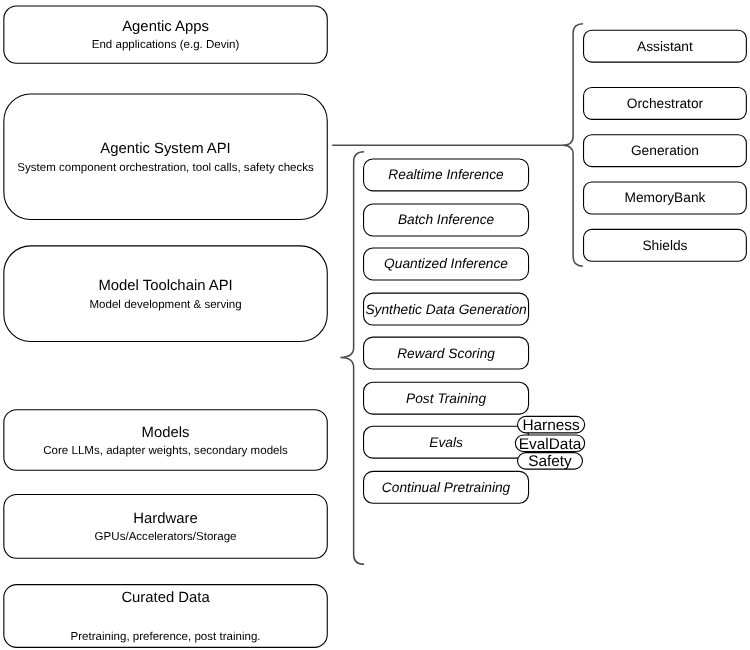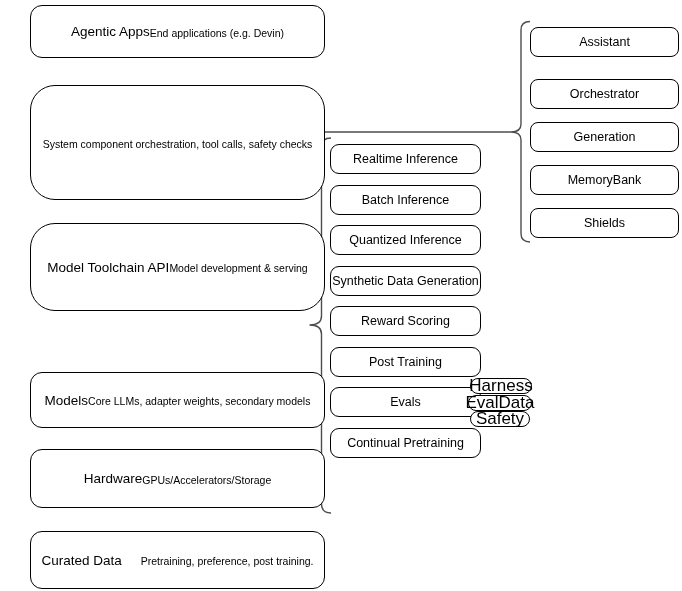--- a/index.html
+++ b/index.html
@@ -11,52 +11,51 @@
     color:#000;
     overflow:hidden;
   }
   svg.overlay{position:absolute;left:0;top:0;width:682px;height:591px;pointer-events:none;}
 
   
   .lbox{
     position:absolute;left:3px;width:295px;
     box-sizing:border-box;
     border:1.3px solid #000;background:#fff;
-    display:flex;flex-direction:row;justify-content:center;align-items:center;
+    display:flex;flex-direction:column;justify-content:center;align-items:center;
     text-align:center;
-    margin-left:27px;
   }
   .lbox .title{font-size:13.5px;line-height:17px;}
   .lbox .subtitle{font-size:10.5px;line-height:14px;margin-top:2px;}
 
   
   .mbox{
     position:absolute;left:330px;width:151px;height:30px;
     box-sizing:border-box;
     border:1.3px solid #000;border-radius:9px;background:#fff;
     display:flex;justify-content:center;align-items:center;
-    font-size:12.5px;text-align:left;
+    font-size:12.5px;text-align:left;font-style:italic;
   }
 
   
   .rbox{
     position:absolute;left:530px;width:149px;height:30px;
     box-sizing:border-box;
     border:1.3px solid #000;border-radius:8px;background:#fff;
     display:flex;justify-content:center;align-items:center;
     font-size:12.5px;text-align:center;
   }
 
   
   .tag{
     position:absolute;height:16px;
     box-sizing:border-box;
     border:1.2px solid #000;border-radius:8px;background:#fff;
     display:flex;justify-content:center;align-items:center;
-    font-size:17px;line-height:14px;
+    font-size:14px;line-height:14px;
     z-index:3;
   }
   .mbox,.rbox,.lbox{z-index:2;}
 </style>
 </head>
 <body>
 
 <div id="canvas">
 
   <svg class="overlay" viewBox="0 0 682 591">
@@ -64,20 +63,21 @@
     <path d="M530,21.5 Q521,21.5 521,30 V124 Q521,132 511,132 Q521,132 521,140 V233.5 Q521,242 530,242" fill="none" stroke="#4d4d4d" stroke-width="1.4"></path>
     <path d="M331,138 Q321.5,138 321.5,147 V316 Q321.5,325 309.5,325 Q321.5,325 321.5,334 V504 Q321.5,513 331,513" fill="none" stroke="#4d4d4d" stroke-width="1.4"></path>
   </svg>
 
   <div class="lbox" style="top:5px;height:53px;border-radius:12px;">
     <div class="title">Agentic Apps</div>
     <div class="subtitle">End applications (e.g. Devin)</div>
   </div>
 
   <div class="lbox" style="top:85px;height:115px;border-radius:25px;">
+    <div class="title">Agentic System API</div>
     <div class="subtitle">System component orchestration, tool calls, safety checks</div>
   </div>
 
   <div class="lbox" style="top:223px;height:88px;border-radius:25px;">
     <div class="title">Model Toolchain API</div>
     <div class="subtitle">Model development &amp; serving</div>
   </div>
 
   <div class="lbox" style="top:372px;height:56px;border-radius:12px;">
     <div class="title">Models</div>

